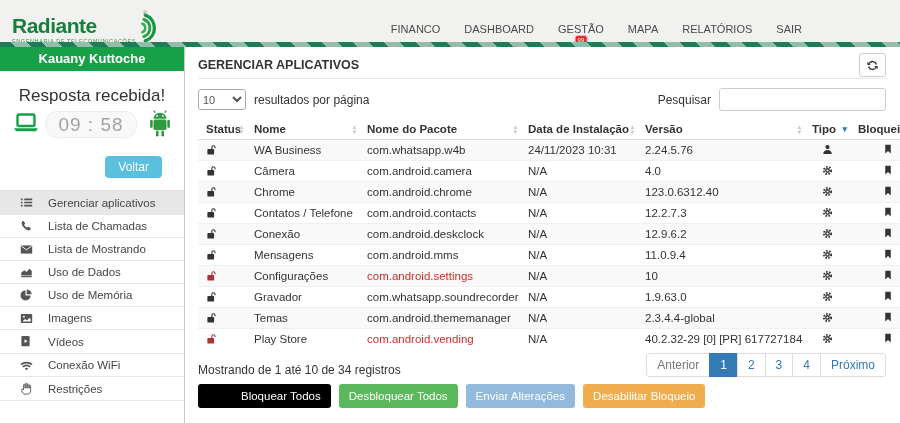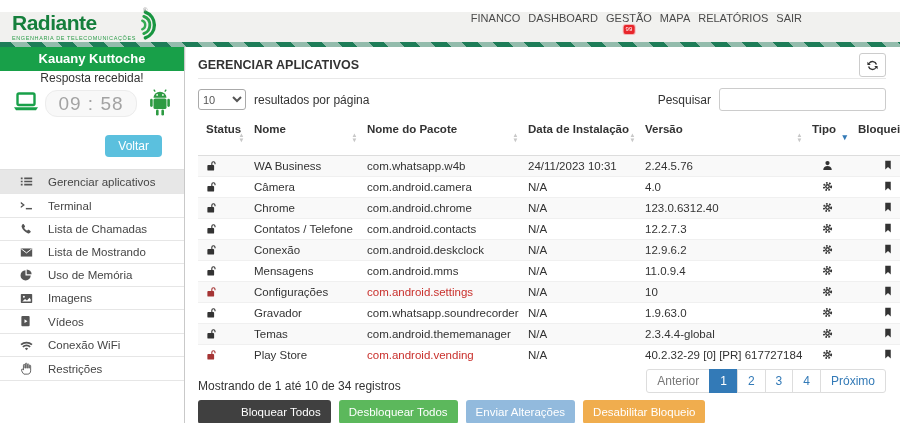--- a/index.html
+++ b/index.html
@@ -1,33 +1,33 @@
 <!DOCTYPE html>
 <html><head>
 <meta charset="utf-8">
 <style>
   *{margin:0;padding:0;box-sizing:border-box}
   html,body{width:900px;height:423px;overflow:hidden;font-family:"Liberation Sans",sans-serif;background:#fff}
   
-  .topbar{position:absolute;top:12px;left:0;width:900px;height:58px;background:#f1f1ef;display:flex;align-items:flex-start}
+  .topbar{position:absolute;top:0;left:0;width:900px;height:58px;background:#f1f1ef;display:flex;align-items:center}
   .logo{display:flex;align-items:flex-start;margin-left:12px;cursor:pointer}
   .logo-text{display:flex;flex-direction:column}
   .brand{font-size:21px;font-weight:bold;color:#157f3c;letter-spacing:-0.5px;line-height:22px}
   .tagline{font-size:5.5px;color:#2f9e4c;letter-spacing:.6px;margin-top:1px}
   .arcs{margin-left:1px;margin-top:-2px;position:relative}
   .reg{position:absolute;top:-3px;left:6px;font-size:6px;color:#8a8a8a}
-  .topnav{display:flex;gap:8px;margin-left:auto;margin-right:98px;align-items:center}
+  .topnav{display:flex;gap:24px;margin-left:auto;margin-right:98px;align-items:center}
   .nav-item{font-size:11px;color:#4a4a4a;cursor:pointer;position:relative;white-space:nowrap}
   .nav-badge{position:absolute;left:50%;transform:translateX(-50%);top:13px;background:#e8262b;color:#fff;font-style:normal;font-size:6px;line-height:7px;padding:1px 2px;border-radius:2px;box-shadow:0 0 0 1px #f3b6b7}
   .stripes{position:absolute;top:42px;left:0;width:900px;height:5px;
     background:repeating-linear-gradient(45deg,#1e7d58 0 11px,#93bcac 11px 22px)}
   
   .sidebar{position:absolute;top:47px;left:0;width:185px;bottom:0;background:#fff;border-right:1px solid #c9c9c9}
   .user-bar{height:24px;background:#18a049;color:#fff;font-size:13px;font-weight:bold;text-align:center;line-height:24px}
-  .status-msg{text-align:center;font-size:12px;color:#333;margin-top:0}
+  .status-msg{text-align:center;font-size:17px;color:#333;margin-top:15px}
   .timer-row{position:relative;height:32px;margin-top:4px}
   .laptop{position:absolute;left:13px;top:3px;color:#18a049}
   .android{position:absolute;right:12px;top:0;color:#2e9b43}
   .timer-box{position:absolute;left:45px;top:1px;width:92px;height:27px;background:#f8f8f8;border:1px solid #ececec;border-radius:12px;
     font-size:19px;color:#a3a3a3;text-align:center;line-height:25px;letter-spacing:1px}
   .voltar-row{text-align:right;padding-right:22px;margin-top:14px}
   .voltar-btn{display:inline-block;background:#5bc0de;color:#fff;font-size:12px;padding:4px 13px;border:none;border-radius:4px;cursor:pointer}
   .menu{margin-top:12px;border-top:1px solid #e0e0e0}
   .menu-item{display:flex;align-items:center;padding:5px 10px 5px 20px;border-bottom:1px solid #e6e6e6;font-size:11.5px;color:#454545;cursor:pointer;background:#fff}
   .menu-item.active{background:#e7e7e7}
@@ -37,21 +37,21 @@
   .title-row{position:relative;height:26px;border-bottom:1px solid #e8e8e8}
   .page-title{font-size:12.5px;font-weight:bold;color:#333;line-height:24px}
   .refresh-btn{position:absolute;right:0;top:0;width:27px;height:24px;background:#fff;border:1px solid #ccc;border-radius:3px;cursor:pointer;display:flex;align-items:center;justify-content:center;color:#333}
   .controls{display:flex;align-items:center;margin-top:9px;height:23px}
   .page-size-select{width:48px;height:21px;font-size:11px;color:#555;border:1px solid #aaa;border-radius:3px;background:#fff}
   .page-size-label{font-size:12px;color:#333;margin-left:8px}
   .search-wrap{margin-left:auto;display:flex;align-items:center}
   .search-label{font-size:12px;color:#333;margin-right:8px}
   .search-input{width:167px;height:23px;border:1px solid #ccc;border-radius:3px;font-size:12px;padding:0 6px}
   table{width:100%;border-collapse:collapse;table-layout:fixed;margin-top:8px;font-size:11.5px;color:#333}
-  th{position:relative;text-align:left;font-weight:bold;padding:4px 14px 20px 8px;border-bottom:1px solid #ddd;cursor:pointer;white-space:nowrap;overflow:hidden}
+  th{position:relative;text-align:left;font-weight:bold;padding:4px 14px 4px 8px;border-bottom:1px solid #ddd;cursor:pointer;white-space:nowrap;overflow:hidden}
   td{padding:3px 8px;border-top:1px solid #f0f0f0;white-space:nowrap;overflow:hidden}
   tbody tr:nth-child(odd){background:#f9f9f9}
   .c-status,.c-tipo,.c-bloq{text-align:center}
   th.c-status,th.c-tipo,th.c-bloq{text-align:left}
   .sort{position:absolute;right:3px;top:50%;transform:translateY(-50%);display:flex;flex-direction:column;font-size:6.5px;line-height:5px;color:#c8c8c8;font-style:normal}
   .sort-active{color:#337ab7;font-size:9px;line-height:9px}
   .pkg-red,.red-text{color:#c9302c}
   .lock{color:#333}
   .lock.blocked{color:#a53434}
   .type-ic,.bm{color:#333;display:inline-flex}
@@ -128,43 +128,43 @@
       <div class="menu-item active">
         <span class="ic">
           <svg width="13" height="13" viewBox="0 0 16 16" fill="currentColor">
             <path d="M1 3.2h2.2v2H1zM1 7h2.2v2H1zM1 10.8h2.2v2H1zM5.2 3.2H15v2H5.2zM5.2 7H15v2H5.2zM5.2 10.8H15v2H5.2z"></path>
           </svg>
         </span>
         <span>Gerenciar aplicativos</span>
       </div>
       <div class="menu-item">
         <span class="ic">
-          <svg width="13" height="13" viewBox="0 0 16 16" fill="currentColor">
-            <path d="M1 3.5l5 3.8-5 3.8V8.9l2.6-1.6L1 5.7z"></path>
-            <rect x="7.2" y="11" width="7.5" height="1.8"></rect>
-          </svg>
-        </span>
-        <span>Terminal</span>
-      </div>
-      <div class="menu-item">
-        <span class="ic">
           <svg width="12" height="12" viewBox="0 0 16 16" fill="currentColor">
             <path d="M3.4 1.7c.5-.5 1.4-.4 1.8.2l1.4 2c.3.5.3 1.1-.2 1.5l-.9.9c.8 1.7 2.2 3 3.9 3.9l.9-.9c.4-.4 1-.5 1.5-.2l2 1.4c.6.4.7 1.3.2 1.8l-1.1 1.1c-.5.5-1.3.7-2 .5C6.7 12.6 3.4 9.3 2.1 5.1c-.2-.7 0-1.5.5-2z"></path>
           </svg>
         </span>
         <span>Lista de Chamadas</span>
       </div>
       <div class="menu-item">
         <span class="ic">
           <svg width="13" height="11" viewBox="0 0 16 13" fill="currentColor">
             <path d="M1 1.5h14v10H1z"></path>
             <path d="M1.5 2l6.5 5 6.5-5" fill="none" stroke="#fff" stroke-width="1.2"></path>
           </svg>
         </span>
         <span>Lista de Mostrando</span>
+      </div>
+      <div class="menu-item">
+        <span class="ic">
+          <svg width="13" height="12" viewBox="0 0 16 16" fill="currentColor">
+            <path d="M1 12.6V9l4-3.2 3 2.2 4.2-4.4L15 6.5v6.1z"></path>
+            <rect x="1" y="13.4" width="14" height="1.6"></rect>
+          </svg>
+        </span>
+        <span>Uso de Dados</span>
       </div>
       <div class="menu-item">
         <span class="ic">
           <svg width="12" height="12" viewBox="0 0 16 16" fill="currentColor">
             <path d="M7.3 1.7a6.8 6.8 0 1 0 7 7h-7z"></path>
             <path d="M8.9.5a6.8 6.8 0 0 1 6.6 6.6H8.9z"></path>
           </svg>
         </span>
         <span>Uso de Memória</span>
       </div>
@@ -466,18 +466,18 @@
     <span class="pagination">
         <button class="page-btn first">Anterior</button>
         <button class="page-btn active">1</button>
         <button class="page-btn">2</button>
         <button class="page-btn">3</button>
         <button class="page-btn">4</button>
         <button class="page-btn last">Próximo</button>
       </span>
   </div>
   <div class="actions">
-      <button class="action-btn" style="background: #404040; padding-left: 43px;">Bloquear Todos</button>
+      <button class="action-btn" style="background: #000000; padding-left: 43px;">Bloquear Todos</button>
       <button class="action-btn" style="background: rgb(92, 184, 92);">Desbloquear Todos</button>
       <button class="action-btn" style="background: rgb(146, 186, 221);">Enviar Alterações</button>
       <button class="action-btn" style="background: rgb(240, 173, 78);">Desabilitar Bloqueio</button>
     </div>
 </div>
 
 </body></html>

